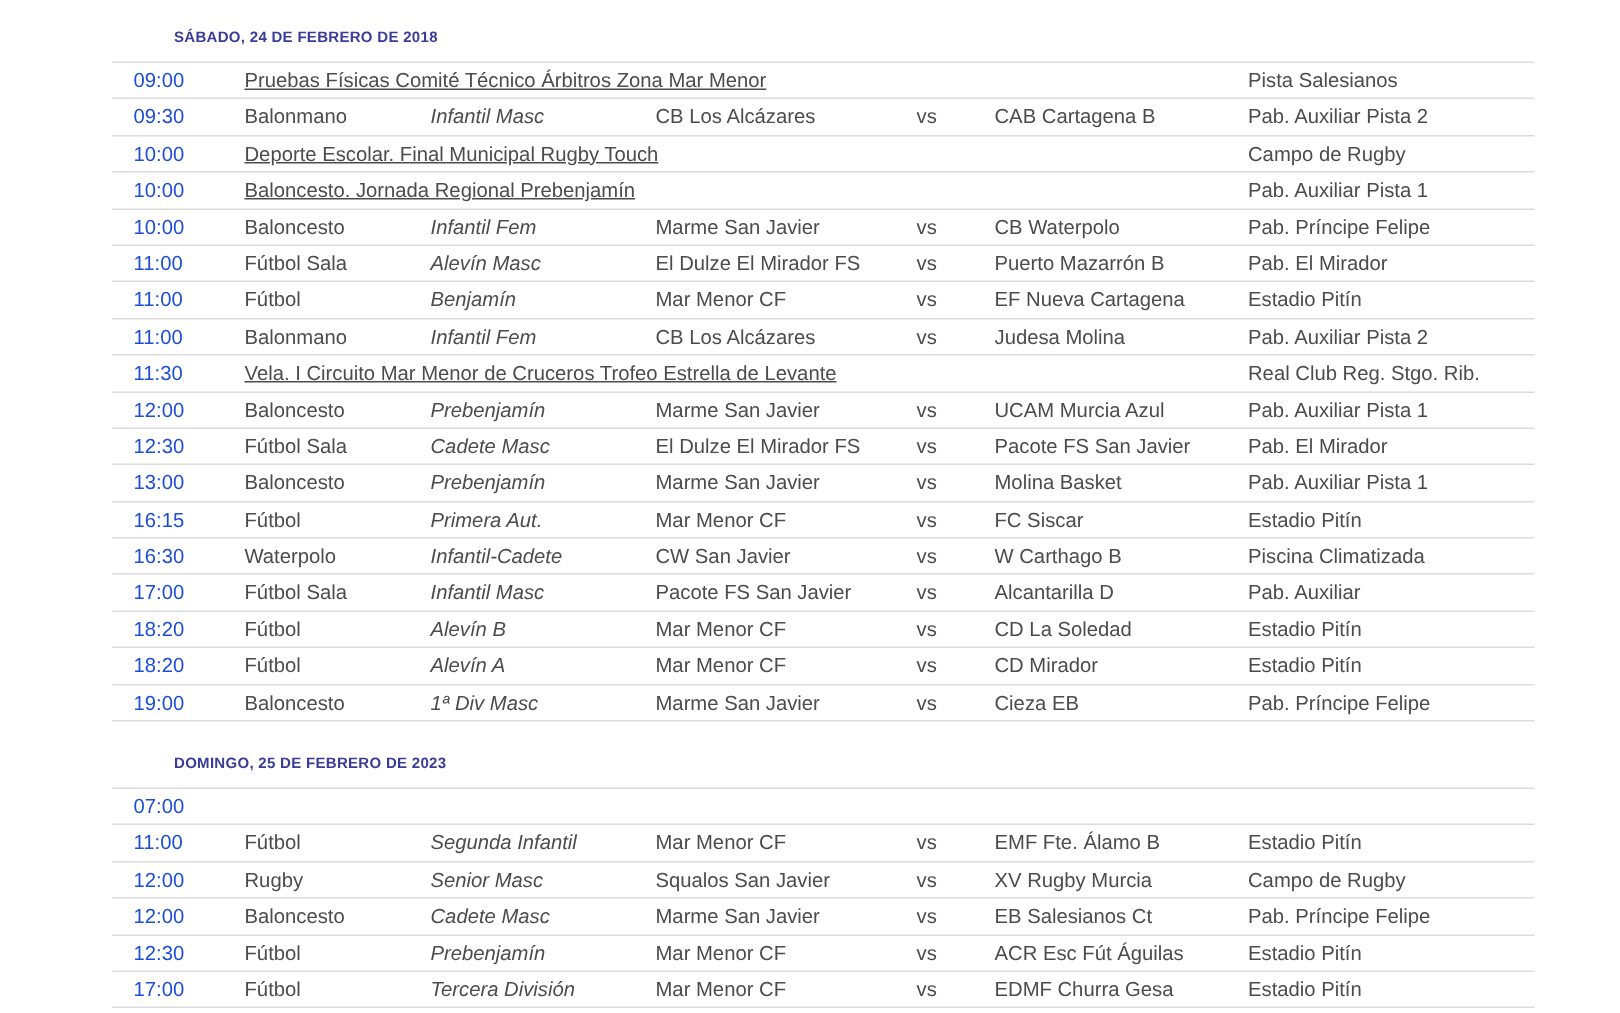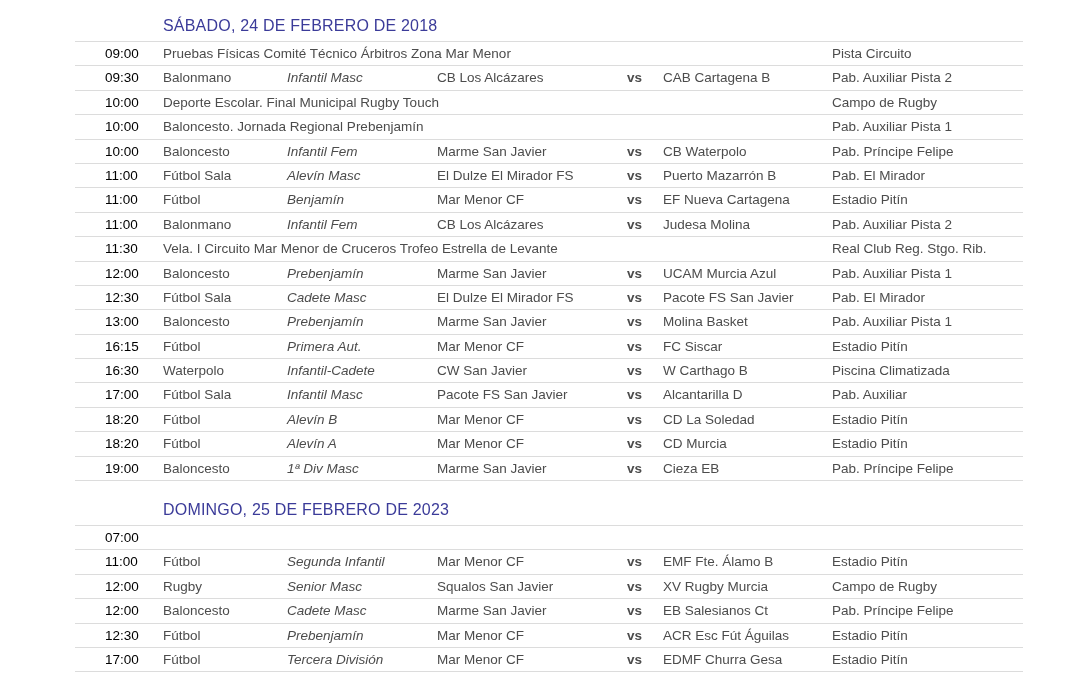--- a/index.html
+++ b/index.html
@@ -14,68 +14,68 @@
     font-family: "Liberation Sans", sans-serif;
     position: relative;
   }
   .sheet {
     position: absolute;
     left: 75px;
     top: 13px;
     width: 948px;
   }
   .section-title {
-    margin-left: 88px;
+    margin-left: 41px;
     height: 28px;
     line-height: 26px;
-    font-size: 16px;
-    font-weight: normal;
+    font-size: 10px;
+    font-weight: bold;
     color: #3b3b99;
     letter-spacing: 0.2px;
   }
   .rows {
     border-top: 1px solid #dcdcdc;
   }
   .row {
     position: relative;
     height: 24.4px;
     box-sizing: border-box;
     border-bottom: 1px solid #dcdcdc;
     font-size: 13.5px;
     color: #4c4c4c;
   }
   .cell {
     position: absolute;
     top: 0;
     line-height: 23px;
     white-space: pre;
   }
-  .c-time     { left: 30px;  color: #000000; }
+  .c-time     { left: 14px;  color: #1d4ed8; }
   .c-sport    { left: 88px;  }
-  .c-event    { left: 88px;  }
+  .c-event    { left: 88px; text-decoration: underline;  }
   .c-category { left: 212px; font-style: italic; }
   .c-home     { left: 362px; }
-  .c-vs       { left: 552px; font-weight: bold; }
+  .c-vs       { left: 536px; }
   .c-away     { left: 588px; text-align: right; }
   .c-venue    { left: 757px; }
   .section + .section {
     margin-top: 16px;
   }
 </style>
 </head>
 <body>
 
 <div class="sheet">
   <div class="section">
     <div class="section-title">SÁBADO, 24 DE FEBRERO DE 2018</div>
     <div class="rows">
         <div class="row">
           <span class="cell c-time">09:00</span>
           <span class="cell c-event">Pruebas Físicas Comité Técnico Árbitros Zona Mar Menor</span>
-          <span class="cell c-venue">Pista Circuito</span>
+          <span class="cell c-venue">Pista Salesianos</span>
         </div>
         <div class="row">
           <span class="cell c-time">09:30</span>
           <span class="cell c-sport">Balonmano</span>
           <span class="cell c-category">Infantil Masc</span>
           <span class="cell c-home">CB Los Alcázares</span>
           <span class="cell c-vs">vs</span>
           <span class="cell c-away">CAB Cartagena B</span>
           <span class="cell c-venue">Pab. Auxiliar Pista 2</span>
         </div>
@@ -192,21 +192,21 @@
           <span class="cell c-vs">vs</span>
           <span class="cell c-away">CD La Soledad</span>
           <span class="cell c-venue">Estadio Pitín</span>
         </div>
         <div class="row">
           <span class="cell c-time">18:20</span>
           <span class="cell c-sport">Fútbol</span>
           <span class="cell c-category">Alevín A</span>
           <span class="cell c-home">Mar Menor CF</span>
           <span class="cell c-vs">vs</span>
-          <span class="cell c-away">CD Murcia</span>
+          <span class="cell c-away">CD Mirador</span>
           <span class="cell c-venue">Estadio Pitín</span>
         </div>
         <div class="row">
           <span class="cell c-time">19:00</span>
           <span class="cell c-sport">Baloncesto</span>
           <span class="cell c-category">1ª Div Masc</span>
           <span class="cell c-home">Marme San Javier</span>
           <span class="cell c-vs">vs</span>
           <span class="cell c-away">Cieza EB</span>
           <span class="cell c-venue">Pab. Príncipe Felipe</span>

